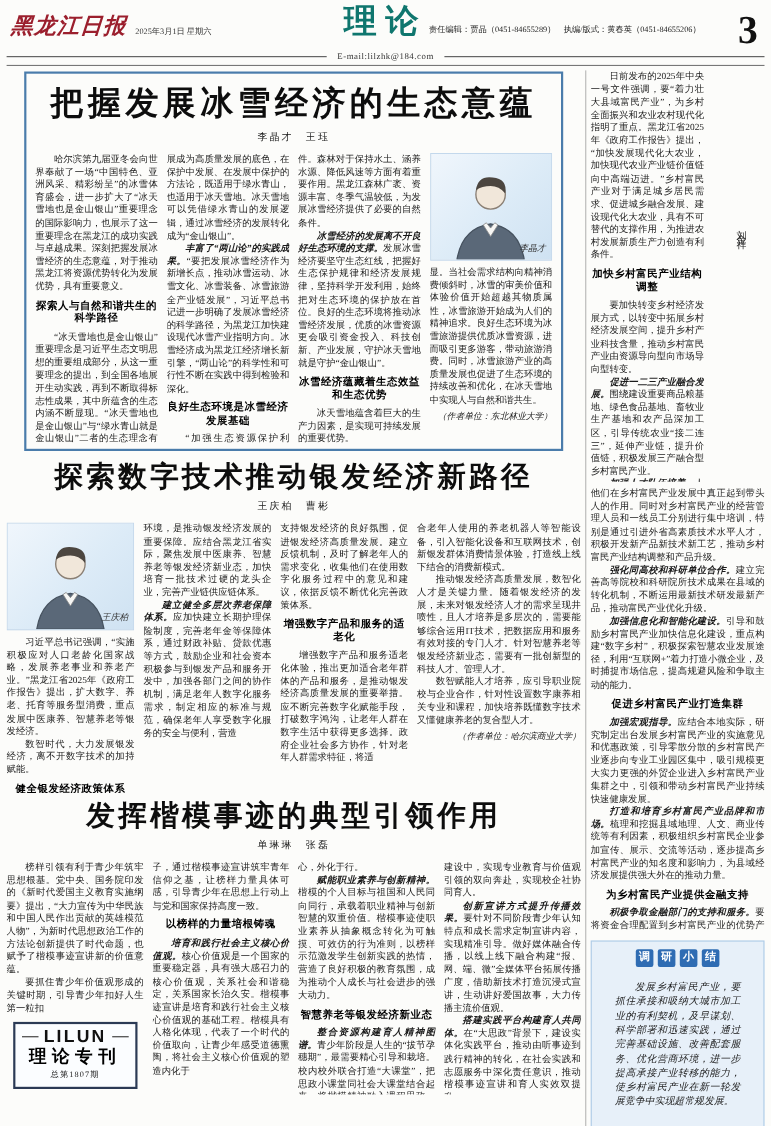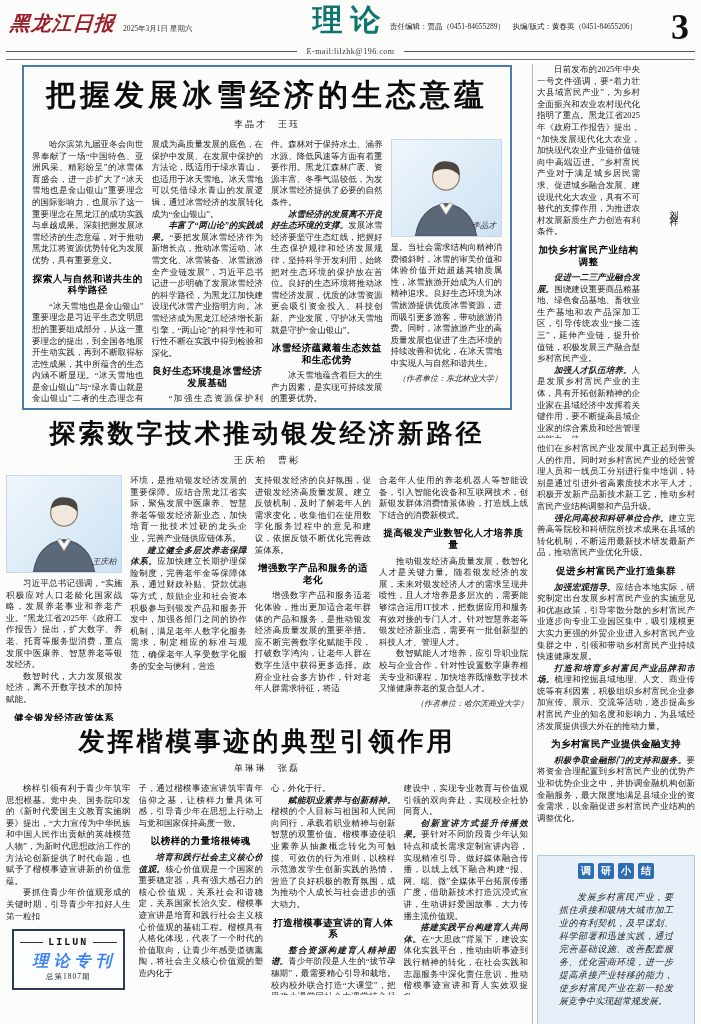--- a/index.html
+++ b/index.html
@@ -59,25 +59,25 @@
 
   
   .portrait{height:96px;background:linear-gradient(135deg,#f0f6fc 0%,#dcebf7 55%,#cfe2f2 100%);
     border:1px solid #c3d8ec;position:relative;margin:0 0 5px;overflow:hidden;}
   .portrait svg{position:absolute;left:50%;bottom:0;transform:translateX(-50%);height:86px;}
   .portrait .cap{position:absolute;right:5px;bottom:4px;font-size:8px;font-style:italic;color:#333;}
 
   
   .lilun-wrap{margin-top:7px;}
   .lilun-box{border:2px solid #2b3a55;background:#fbfdff;padding:6px 6px 5px;margin:0 6px;text-align:center;}
-  .lilun-latin{display:flex;align-items:center;gap:5px;font-family:Liberation Mono, monospace;
-    font-weight:700;font-size:10px;letter-spacing:2px;color:#111;}
+  .lilun-latin{display:flex;align-items:center;gap:5px;font-family:Liberation Sans, sans-serif;
+    font-weight:700;font-size:16px;letter-spacing:2px;color:#111;}
   .lilun-latin::before,.lilun-latin::after{content:"";flex:1;border-top:1.5px solid #333;}
-  .lilun-name{font-family:"Liberation Serif",serif;font-style:italic;font-weight:700;
-    font-size:16px;letter-spacing:5px;margin:6px 0 5px;color:#3b82f6;text-align:right;}
+  .lilun-name{font-family:"Liberation Serif",serif;font-weight:700;
+    font-size:16px;letter-spacing:5px;margin:6px 0 5px;color:#000000;}
   .lilun-issue{font-size:7.5px;color:#222;letter-spacing:1px;}
 
   
   .r-top{display:flex;height:374px;overflow:hidden;gap:25px;}
   .r-text{width:103px;flex:0 0 103px;overflow:hidden;font-size:8.5px;line-height:11.6px;text-align:justify;}
   .r-mid{width:15px;flex:0 0 15px;position:relative;}
   .r-author{position:absolute;top:138px;left:2px;writing-mode:vertical-rl;
     font-size:9px;letter-spacing:4px;color:#222;}
   .r-title{flex:1;writing-mode:vertical-rl;font-family:"DejaVu Sans","Liberation Sans",sans-serif;
     font-weight:900;font-size:29px;letter-spacing:7px;line-height:46px;color:#0b0b0b;padding-top:12px;text-align:start;}
@@ -115,21 +115,21 @@
       <span class="hdr-date">2025年3月1日 星期六</span>
     </div>
     <div class="hdr-center">
       <div class="section-title">理论</div>
     </div>
     <div class="hdr-right">责任编辑：贾晶（0451-84655289）　执编/版式：黄春英（0451-84655206）</div>
     <div class="page-no">3</div>
   </div>
   <div class="hdr-rule">
     <span class="ln"></span>
-    <span class="hdr-email">E-mail:lilzhk@196.com</span>
+    <span class="hdr-email">E-mail:lilzhk@184.com</span>
     <span class="ln"></span>
   </div>
   <div class="hdr-rule2"></div>
 
   <div class="content">
 
     <div class="left-region">
 
       <section class="article a1 boxed">
         <h1 class="t1">把握发展冰雪经济的生态意蕴</h1>
@@ -193,21 +193,20 @@
               <p class="p cont">环境，是推动银发经济发展的重要保障。应结合黑龙江省实际，聚焦发展中医康养、智慧养老等银发经济新业态，加快培育一批技术过硬的龙头企业，完善产业链供应链体系。</p>
               <p class="p"><span class="lead">建立健全多层次养老保障体系。</span>应加快建立长期护理保险制度，完善老年金等保障体系，通过财政补贴、贷款优惠等方式，鼓励企业和社会资本积极参与到银发产品和服务开发中，加强各部门之间的协作机制，满足老年人数字化服务需求，制定相应的标准与规范，确保老年人享受数字化服务的安全与便利，营造</p>
             </div>
             <div class="col">
               <p class="p cont">支持银发经济的良好氛围，促进银发经济高质量发展。建立反馈机制，及时了解老年人的需求变化，收集他们在使用数字化服务过程中的意见和建议，依据反馈不断优化完善政策体系。</p>
               <h4 class="sub">增强数字产品和服务的适老化</h4>
               <p class="p">增强数字产品和服务适老化体验，推出更加适合老年群体的产品和服务，是推动银发经济高质量发展的重要举措。应不断完善数字化赋能手段，打破数字鸿沟，让老年人群在数字生活中获得更多选择。政府企业社会多方协作，针对老年人群需求特征，将适</p>
             </div>
             <div class="col">
               <p class="p cont">合老年人使用的养老机器人等智能设备，引入智能化设备和互联网技术，创新银发群体消费情景体验，打造线上线下结合的消费新模式。</p>
-              <h4 class="sub">提高银发产业数智化人才培养质量</h4>
               <p class="p">推动银发经济高质量发展，数智化人才是关键力量。随着银发经济的发展，未来对银发经济人才的需求呈现井喷性，且人才培养是多层次的，需要能够综合运用IT技术，把数据应用和服务有效对接的专门人才。针对智慧养老等银发经济新业态，需要有一批创新型的科技人才、管理人才。</p>
               <p class="p">数智赋能人才培养，应引导职业院校与企业合作，针对性设置数字康养相关专业和课程，加快培养既懂数字技术又懂健康养老的复合型人才。</p>
               <p class="note">（作者单位：哈尔滨商业大学）</p>
             </div>
           </div>
       </section>
 
       <section class="article a3">
         <h2 class="t2">发挥楷模事迹的典型引领作用</h2>
         <div class="authors">单琳琳　张磊</div>
@@ -224,50 +223,52 @@
               </div>
             </div>
             <div class="col">
               <p class="p cont">子，通过楷模事迹宣讲筑牢青年信仰之基，让榜样力量具体可感，引导青少年在思想上行动上与党和国家保持高度一致。</p>
               <h4 class="sub">以榜样的力量培根铸魂</h4>
               <p class="p"><span class="lead">培育和践行社会主义核心价值观。</span>核心价值观是一个国家的重要稳定器，具有强大感召力的核心价值观，关系社会和谐稳定，关系国家长治久安。楷模事迹宣讲是培育和践行社会主义核心价值观的基础工程。楷模具有人格化体现，代表了一个时代的价值取向，让青少年感受道德熏陶，将社会主义核心价值观的塑造内化于</p>
             </div>
             <div class="col">
               <p class="p cont">心，外化于行。</p>
               <p class="p"><span class="lead">赋能职业素养与创新精神。</span>楷模的个人目标与祖国和人民同向同行，承载着职业精神与创新智慧的双重价值。楷模事迹使职业素养从抽象概念转化为可触摸、可效仿的行为准则，以榜样示范激发学生创新实践的热情，营造了良好积极的教育氛围，成为推动个人成长与社会进步的强大动力。</p>
-              <h4 class="sub">打造楷模事迹宣讲的育人体系</h4>
+              <h4 class="sub">智慧养老等银发经济新业态</h4>
               <p class="p"><span class="lead">整合资源构建育人精神图谱。</span>青少年阶段是人生的“拔节孕穗期”，最需要精心引导和栽培。校内校外联合打造“大课堂”，把思政小课堂同社会大课堂结合起来，将楷模精神融入课程思政、实践育人、校园文化</p>
             </div>
             <div class="col">
               <p class="p cont">建设中，实现专业教育与价值观引领的双向奔赴，实现校企社协同育人。</p>
               <p class="p"><span class="lead">创新宣讲方式提升传播效果。</span>要针对不同阶段青少年认知特点和成长需求定制宣讲内容，实现精准引导。做好媒体融合传播，以线上线下融合构建“报、网、端、微”全媒体平台拓展传播广度，借助新技术打造沉浸式宣讲，生动讲好爱国故事，大力传播主流价值观。</p>
               <p class="p"><span class="lead">搭建实践平台构建育人共同体。</span>在“大思政”背景下，建设实体化实践平台，推动由听事迹到践行精神的转化，在社会实践和志愿服务中深化责任意识，推动楷模事迹宣讲和育人实效双提升。</p>
             </div>
           </div>
       </section>
     </div>
 
     <div class="vsep"></div>
 
     <div class="right-region">
       <div class="r-top">
         <div class="r-text">
             <p class="p">日前发布的2025年中央一号文件强调，要“着力壮大县域富民产业”，为乡村全面振兴和农业农村现代化指明了重点。黑龙江省2025年《政府工作报告》提出，“加快发展现代化大农业，加快现代农业产业链价值链向中高端迈进。”乡村富民产业对于满足城乡居民需求、促进城乡融合发展、建设现代化大农业，具有不可替代的支撑作用，为推进农村发展新质生产力创造有利条件。</p>
             <h4 class="sub">加快乡村富民产业结构调整</h4>
+            <p class="p">要加快转变乡村经济发展方式，以转变中拓展乡村经济发展空间，提升乡村产业科技含量，推动乡村富民产业由资源导向型向市场导向型转变。</p>
             <p class="p"><span class="lead">促进一二三产业融合发展。</span>围绕建设重要商品粮基地、绿色食品基地、畜牧业生产基地和农产品深加工区，引导传统农业“接二连三”，延伸产业链，提升价值链，积极发展三产融合型乡村富民产业。</p>
             <p class="p"><span class="lead">加强人才队伍培养。</span>人是发展乡村富民产业的主体，具有开拓创新精神的企业家在县域经济中发挥着关键作用，要不断提高县域企业家的综合素质和经营管理的能力，使</p>
           </div>
         <div class="r-mid">
           <span class="r-author">刘金祥</span>
         </div>
         <div class="r-title">积极发展乡村富民产业</div>
       </div>
       <div class="r-rest">
           <p class="p cont">他们在乡村富民产业发展中真正起到带头人的作用。同时对乡村富民产业的经营管理人员和一线员工分别进行集中培训，特别是通过引进外省高素质技术水平人才，积极开发新产品新技术新工艺，推动乡村富民产业结构调整和产品升级。</p>
           <p class="p"><span class="lead">强化同高校和科研单位合作。</span>建立完善高等院校和科研院所技术成果在县域的转化机制，不断运用最新技术研发最新产品，推动富民产业优化升级。</p>
+          <p class="p"><span class="lead">加强信息化和智能化建设。</span>引导和鼓励乡村富民产业加快信息化建设，重点构建“数字乡村”，积极探索智慧农业发展途径，利用“互联网+”着力打造小微企业，及时捕捉市场信息，提高规避风险和争取主动的能力。</p>
           <h4 class="sub">促进乡村富民产业打造集群</h4>
           <p class="p"><span class="lead">加强宏观指导。</span>应结合本地实际，研究制定出台发展乡村富民产业的实施意见和优惠政策，引导零散分散的乡村富民产业逐步向专业工业园区集中，吸引规模更大实力更强的外贸企业进入乡村富民产业集群之中，引领和带动乡村富民产业持续快速健康发展。</p>
           <p class="p"><span class="lead">打造和培育乡村富民产业品牌和市场。</span>梳理和挖掘县域地理、人文、商业传统等有利因素，积极组织乡村富民企业参加宣传、展示、交流等活动，逐步提高乡村富民产业的知名度和影响力，为县域经济发展提供强大外在的推动力量。</p>
           <h4 class="sub">为乡村富民产业提供金融支持</h4>
           <p class="p"><span class="lead">积极争取金融部门的支持和服务。</span>要将资金合理配置到乡村富民产业的优势产业和优势企业之中，并协调金融机构创新金融服务，最大限度地满足县域企业的资金需求，以金融促进乡村富民产业结构的调整优化。</p>
         </div>
 
       <div class="summary">
         <div class="summary-title">
           <span class="sq">调</span>

